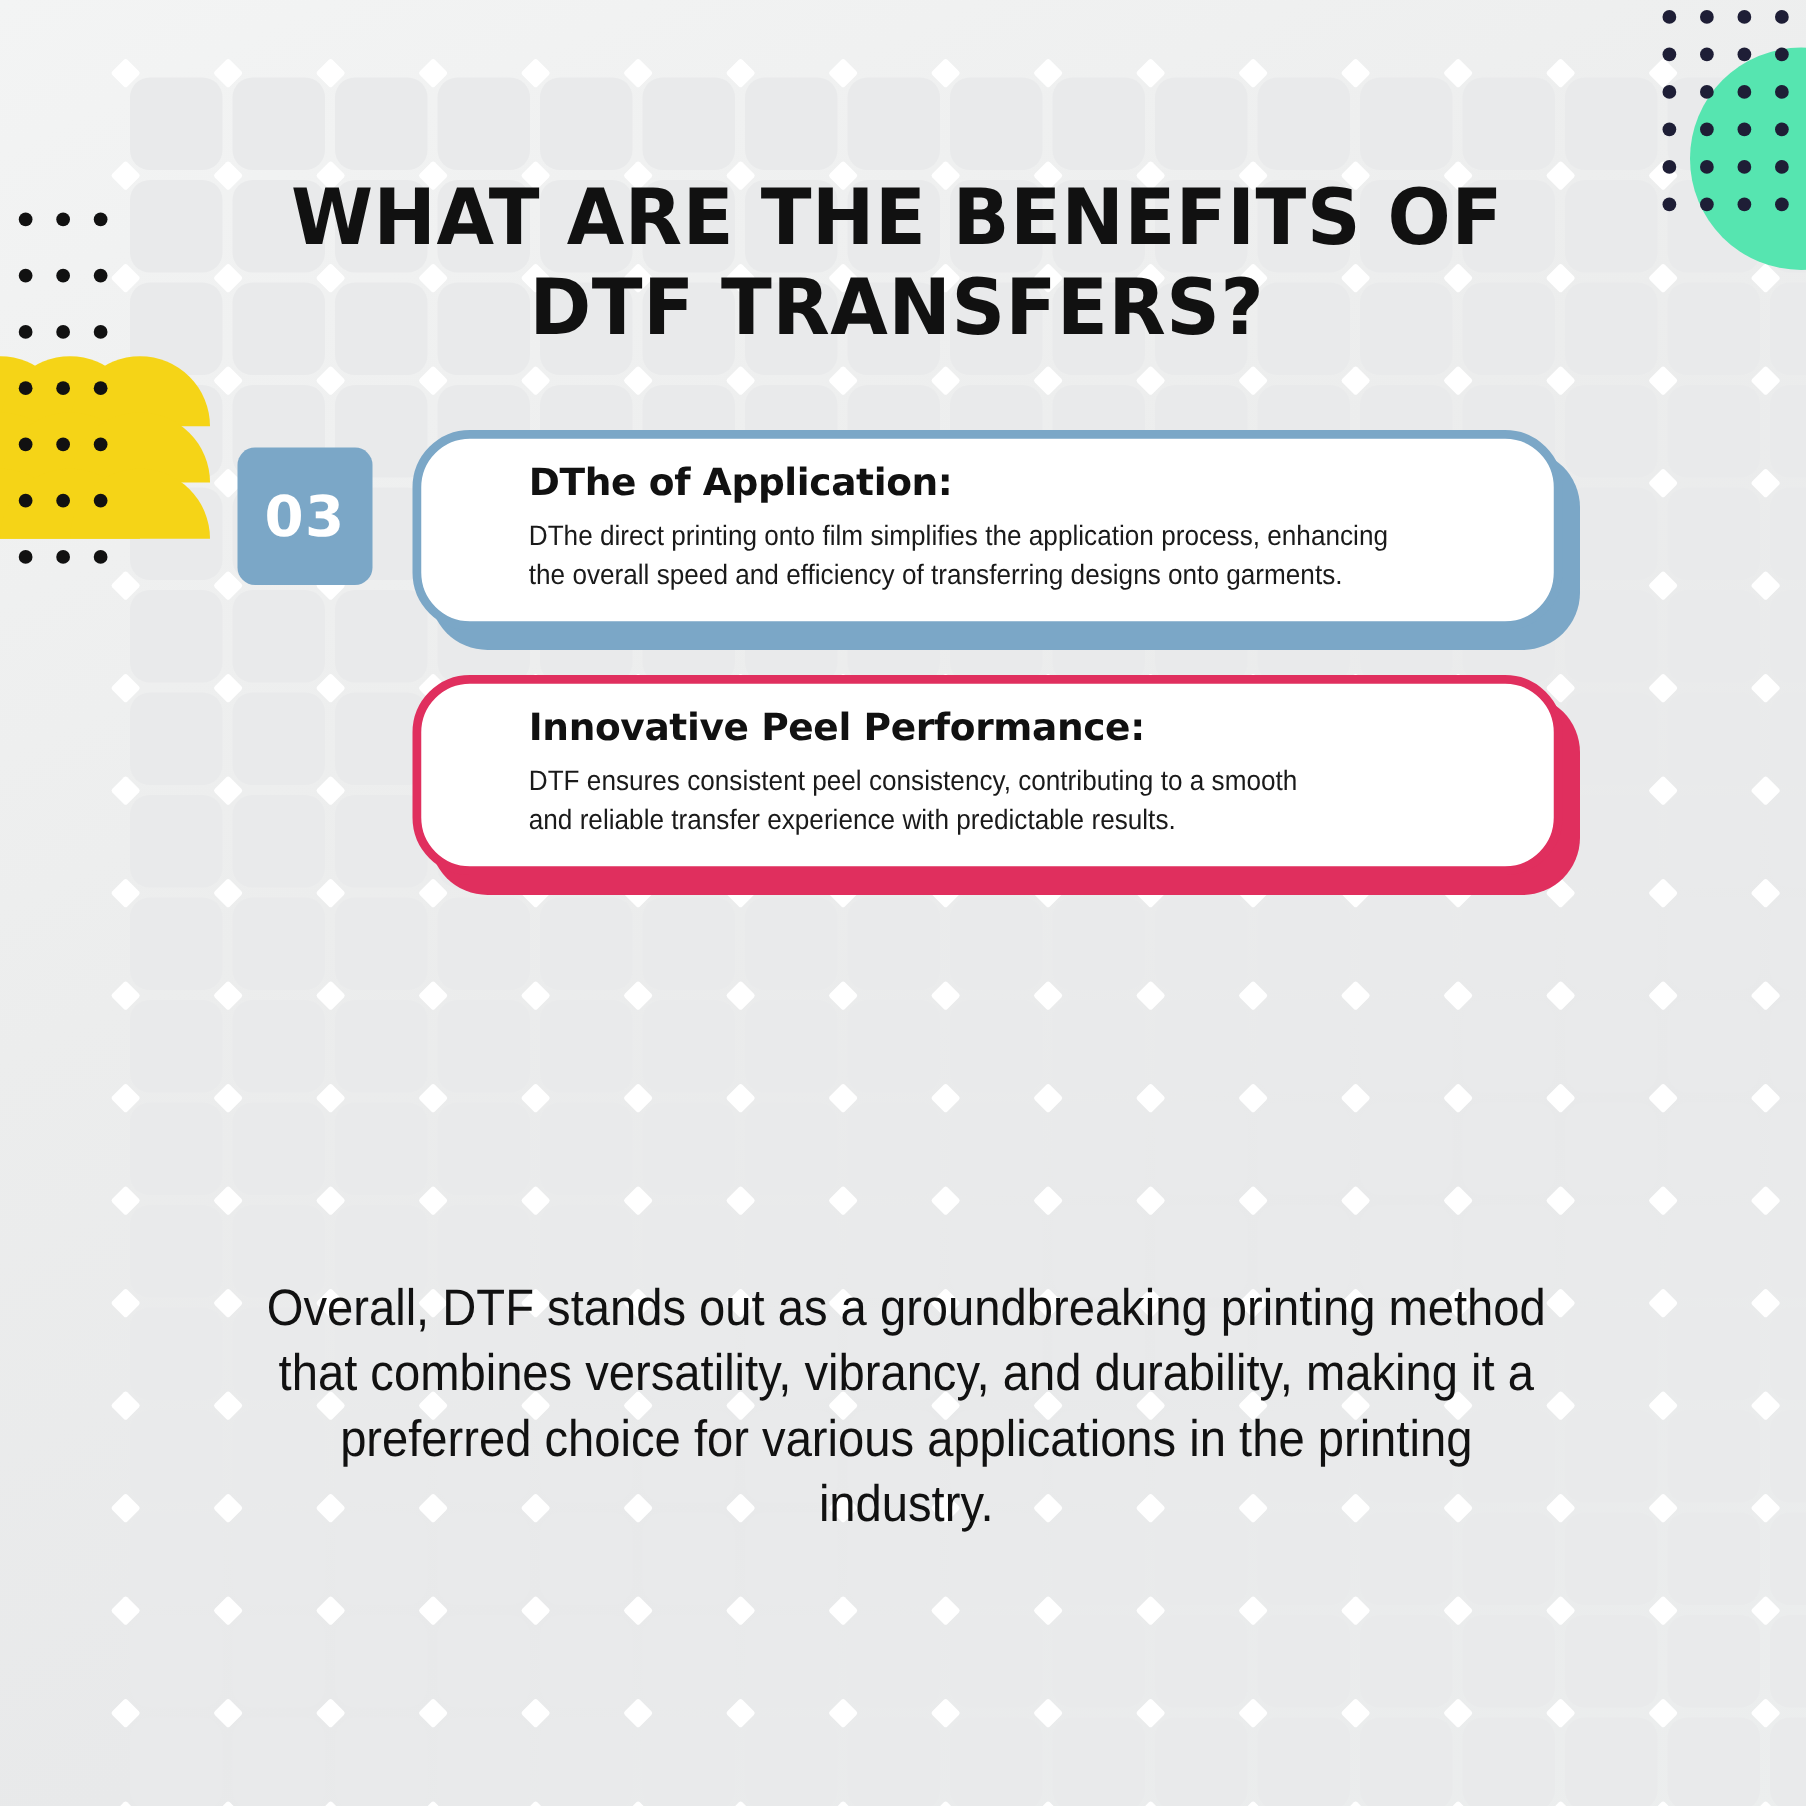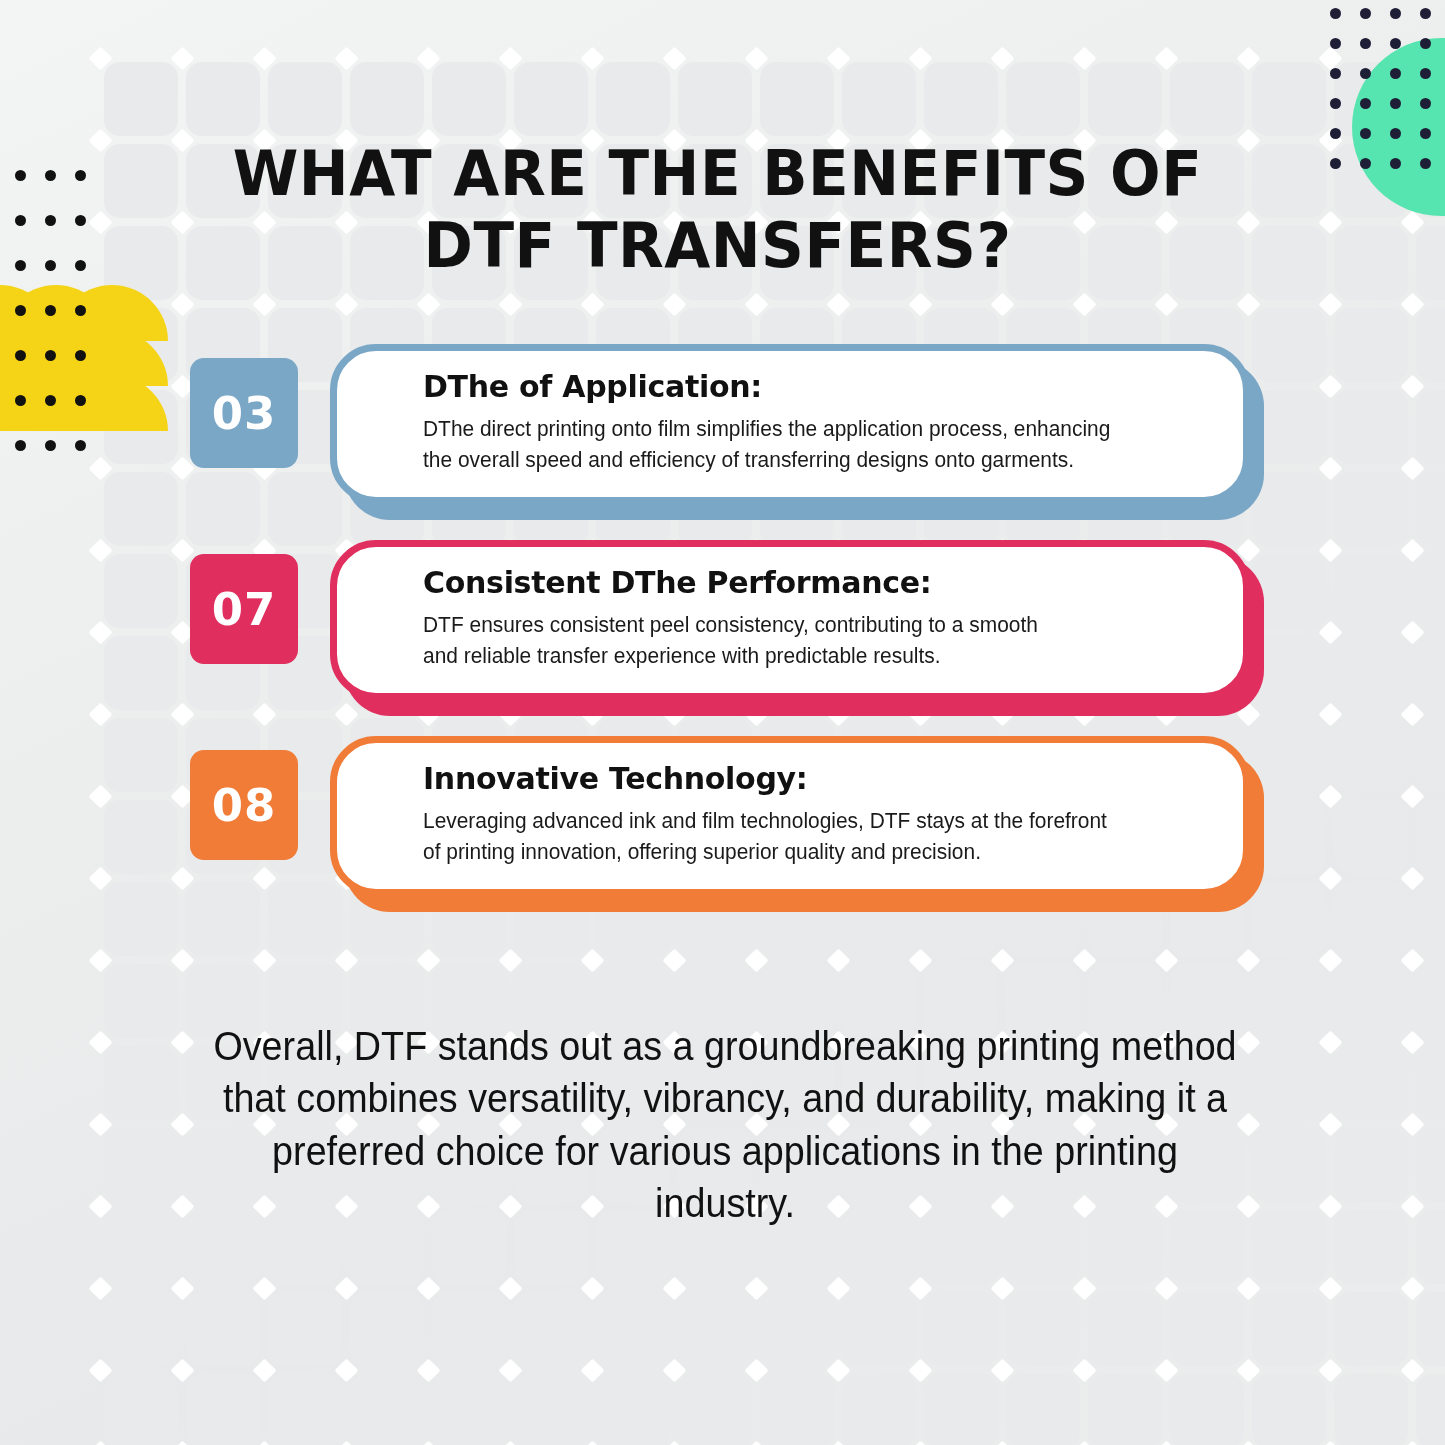--- a/index.html
+++ b/index.html
@@ -832,35 +832,25 @@
       <div class="badge" id="badge-0" style="background: rgb(123, 167, 199);">03</div>
       <div class="card" id="card-0" style="border-color: rgb(123, 167, 199);">
         <div class="card-heading">DThe of Application:</div>
         <div class="card-body">DThe direct printing onto film simplifies the application process, enhancing</div>
         <div class="card-body">the overall speed and efficiency of transferring designs onto garments.</div>
       </div>
     </div>
 
     <div class="card-row">
       <div class="card-shadow" id="shadow-1" style="background: rgb(224, 47, 94);"></div>
-      <div class="badge" id="badge-1" style="background: rgb(224, 47, 94);">07</div>
       <div class="card" id="card-1" style="border-color: rgb(224, 47, 94);">
-        <div class="card-heading">Consistent DThe Performance:</div>
+        <div class="card-heading">Innovative Peel Performance:</div>
         <div class="card-body">DTF ensures consistent peel consistency, contributing to a smooth</div>
         <div class="card-body">and reliable transfer experience with predictable results.</div>
       </div>
     </div>
 
-    <div class="card-row">
-      <div class="card-shadow" id="shadow-2" style="background: rgb(241, 124, 55);"></div>
-      <div class="badge" id="badge-2" style="background: rgb(241, 124, 55);">08</div>
-      <div class="card" id="card-2" style="border-color: rgb(241, 124, 55);">
-        <div class="card-heading">Innovative Technology:</div>
-        <div class="card-body">Leveraging advanced ink and film technologies, DTF stays at the forefront</div>
-        <div class="card-body">of printing innovation, offering superior quality and precision.</div>
-      </div>
-    </div>
 
   </div>
 
   <div class="footer-note">Overall, DTF stands out as a groundbreaking printing method that combines versatility, vibrancy, and durability, making it a preferred choice for various applications in the printing industry.</div>
 
 </div>
 
 </body></html>

